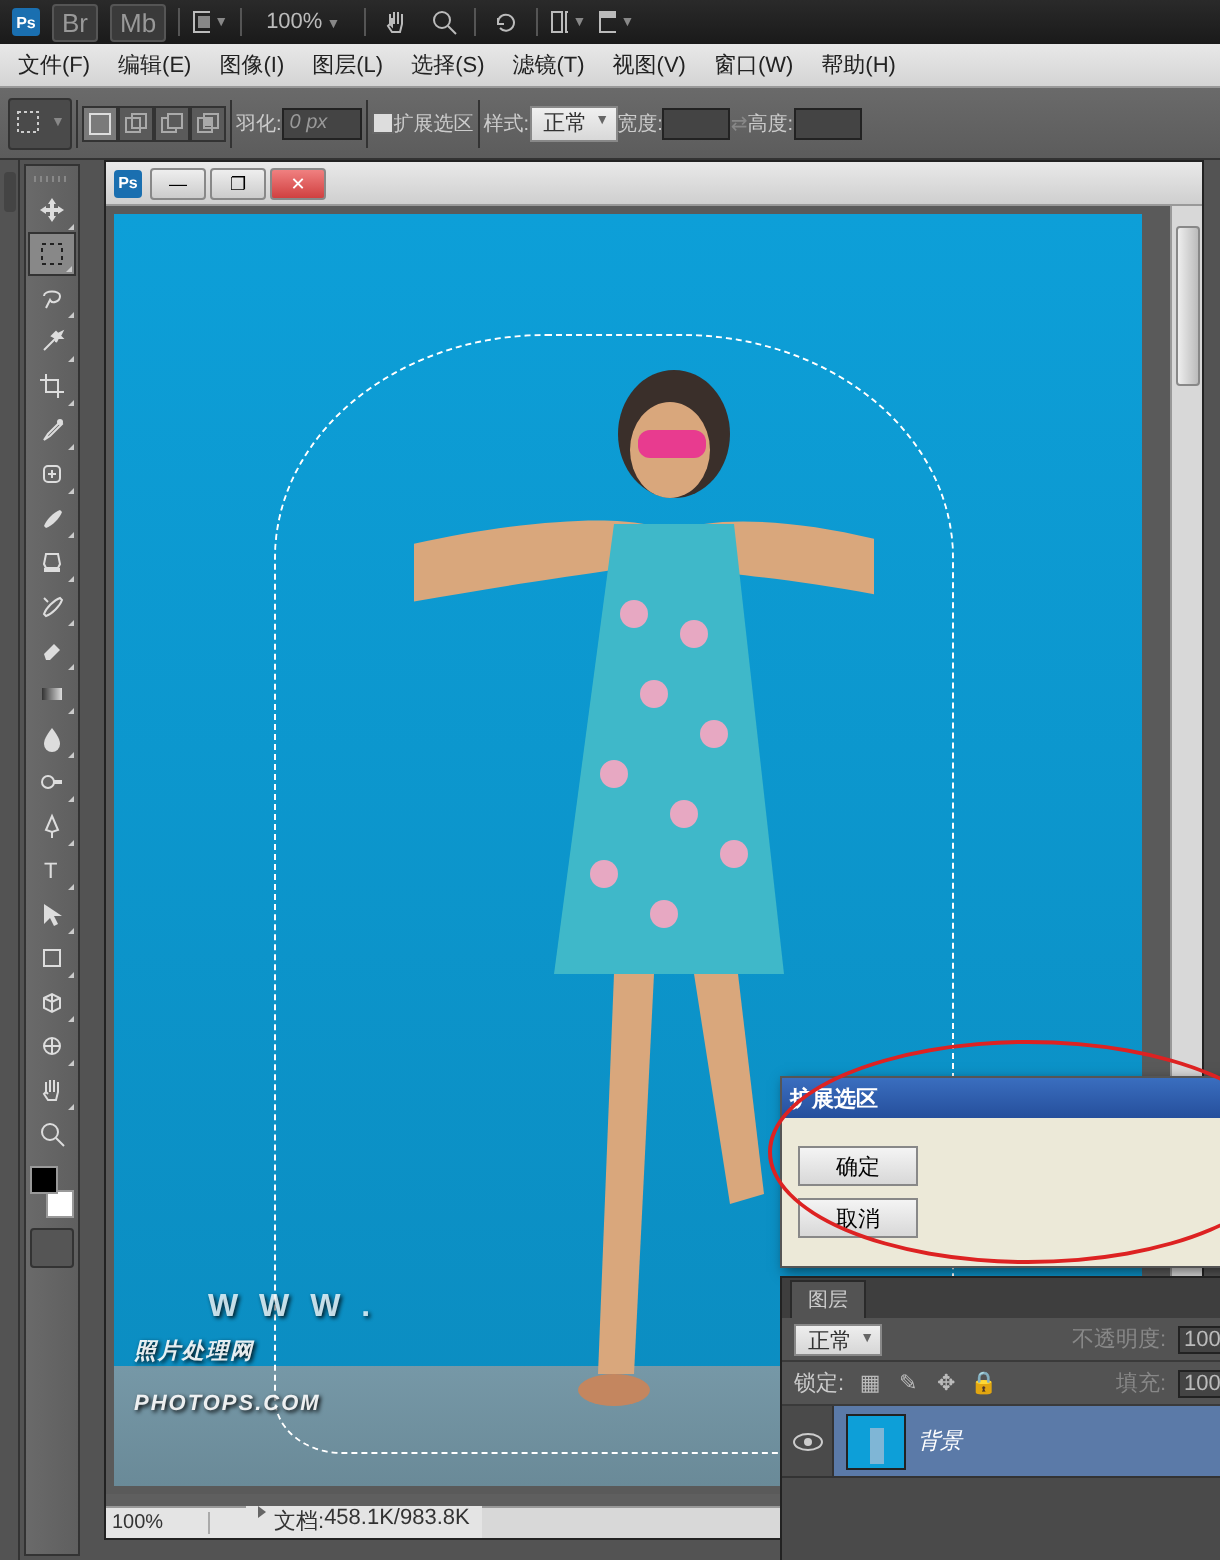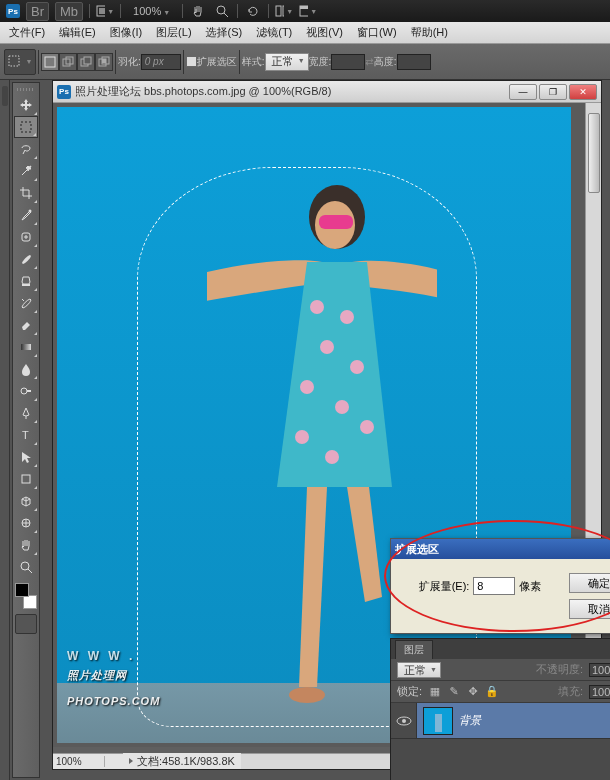--- a/index.html
+++ b/index.html
@@ -57,27 +57,27 @@
 .win-min { background:linear-gradient(#eee,#ccc); }
 .win-max { background:linear-gradient(#eee,#ccc); }
 .win-close { background:linear-gradient(#f08080,#d04040); color:#fff; }
 .canvas-wrap { position:absolute; top:22px; left:0; right:16px; bottom:22px; background:#5a5a5a; overflow:hidden; }
 .canvas { position:absolute; left:4px; top:4px; width:514px; height:636px; background:linear-gradient(#0d9fd8,#0b8cc0); }
 
 .figure { position:absolute; left:150px; top:60px; width:230px; height:560px; }
 .sel-dash { position:absolute; border:1px dashed #fff; }
 .floor { position:absolute; left:0; bottom:0; width:100%; height:60px; background:linear-gradient(#7698a7,#6a8a98); }
 .watermark { position:absolute; left:10px; bottom:32px; color:rgba(255,255,255,0.9); font-size:22px; font-weight:bold; font-style:italic; text-shadow:1px 1px 2px #000; letter-spacing:1px; }
-.watermark .sub { font-size:12px; display:block; letter-spacing:3px; margin-bottom:-4px; opacity:0.85; font-style:normal; }
+.watermark .sub { font-size:16px; display:block; letter-spacing:3px; margin-bottom:-4px; opacity:0.85; font-style:normal;margin-left:37px; }
 .scroll-v { position:absolute; top:22px; right:0; width:16px; bottom:22px; background:#d8d8d8; border-left:1px solid #999; }
 .scroll-v .thumb { position:absolute; left:2px; width:12px; top:10px; height:80px; background:linear-gradient(90deg,#eee,#bbb); border:1px solid #888; border-radius:2px; }
 .scroll-h { position:absolute; left:70px; right:16px; bottom:0; height:16px; background:#d8d8d8; border-top:1px solid #999; }
 .status-left { position:absolute; left:0; bottom:0; height:16px; width:70px; background:#e4e4e4; border-top:1px solid #999; display:flex; align-items:center; }
 .status-zoom { width:52px; padding:0 3px; color:#333; font-size:10px; border-right:1px solid #aaa; }
-.status-info { position:absolute; left:70px; bottom:0; height:16px; padding:0 6px; color:#333; font-size:10px; background:#e4e4e4; display:flex; align-items:center; z-index:2; }
+.status-info { position:absolute; left:70px; bottom:0; height:16px; padding:0 6px; color:#333; font-size:10px; background:#e4e4e4; display:flex; z-index:2; }
 
 
 .dialog { position:absolute; left:348px; top:458px; width:248px; height:96px; background:#ece9d8; border:1px solid #555; box-shadow:2px 2px 6px rgba(0,0,0,0.5); }
 .dialog-title { height:20px; background:linear-gradient(#3a6ebf,#264f9c); color:#fff; display:flex; align-items:center; padding:0 4px; font-size:11px; font-weight:bold; }
 .dialog-body { padding:14px 8px; display:flex; align-items:flex-start; gap:8px; }
 .dialog-row { display:flex; align-items:center; gap:4px; flex:1; justify-content:center; margin-top:4px; }
 .dlg-input { width:42px; height:18px; border:1px solid #7a7a7a; background:#fff; padding:0 3px; font-size:11px; }
 .dlg-btns { display:flex; flex-direction:column; gap:6px; }
 .dlg-btn { width:60px; height:20px; background:linear-gradient(#f4f4f4,#d8d8d8); border:1px solid #888; font-size:11px; display:flex;align-items:center;justify-content:center; cursor:pointer; }
 .red-ellipse { position:absolute; left:342px; top:440px; width:260px; height:112px; border:2.5px solid #dd2222; border-radius:50%; pointer-events:none; z-index:20; }
@@ -372,21 +372,20 @@
       <div class="sw-bg"></div>
       <div class="sw-fg"></div>
     </div>
     <div class="mode-toggle"></div>
   </div>
 
   <div class="doc-area">
     <div class="doc-window">
       <div class="doc-titlebar">
         <div class="doc-icon">Ps</div>
-        <div class="doc-title">照片处理论坛 bbs.photops.com.jpg @ 100%(RGB/8)</div>
         <div class="win-btns">
           <div class="win-btn win-min">—</div>
           <div class="win-btn win-max">❐</div>
           <div class="win-btn win-close">✕</div>
         </div>
       </div>
       <div class="canvas-wrap">
         <div class="canvas">
           <div class="floor"></div>
 
@@ -436,25 +435,20 @@
     </div>
 
     <div class="red-ellipse"></div>
 
     <div class="dialog">
       <div class="dialog-title">
         <span>扩展选区</span>
 
       </div>
       <div class="dialog-body">
-        <div class="dialog-row">
-          <span>扩展量(E):</span>
-          <input class="dlg-input" value="8" style="">
-          <span>像素</span>
-        </div>
         <div class="dlg-btns">
           <div class="dlg-btn">确定</div>
           <div class="dlg-btn">取消</div>
         </div>
       </div>
     </div>
 
     <div class="layers-panel">
       <div class="panel-tabbar">
         <div class="tab">图层</div>

